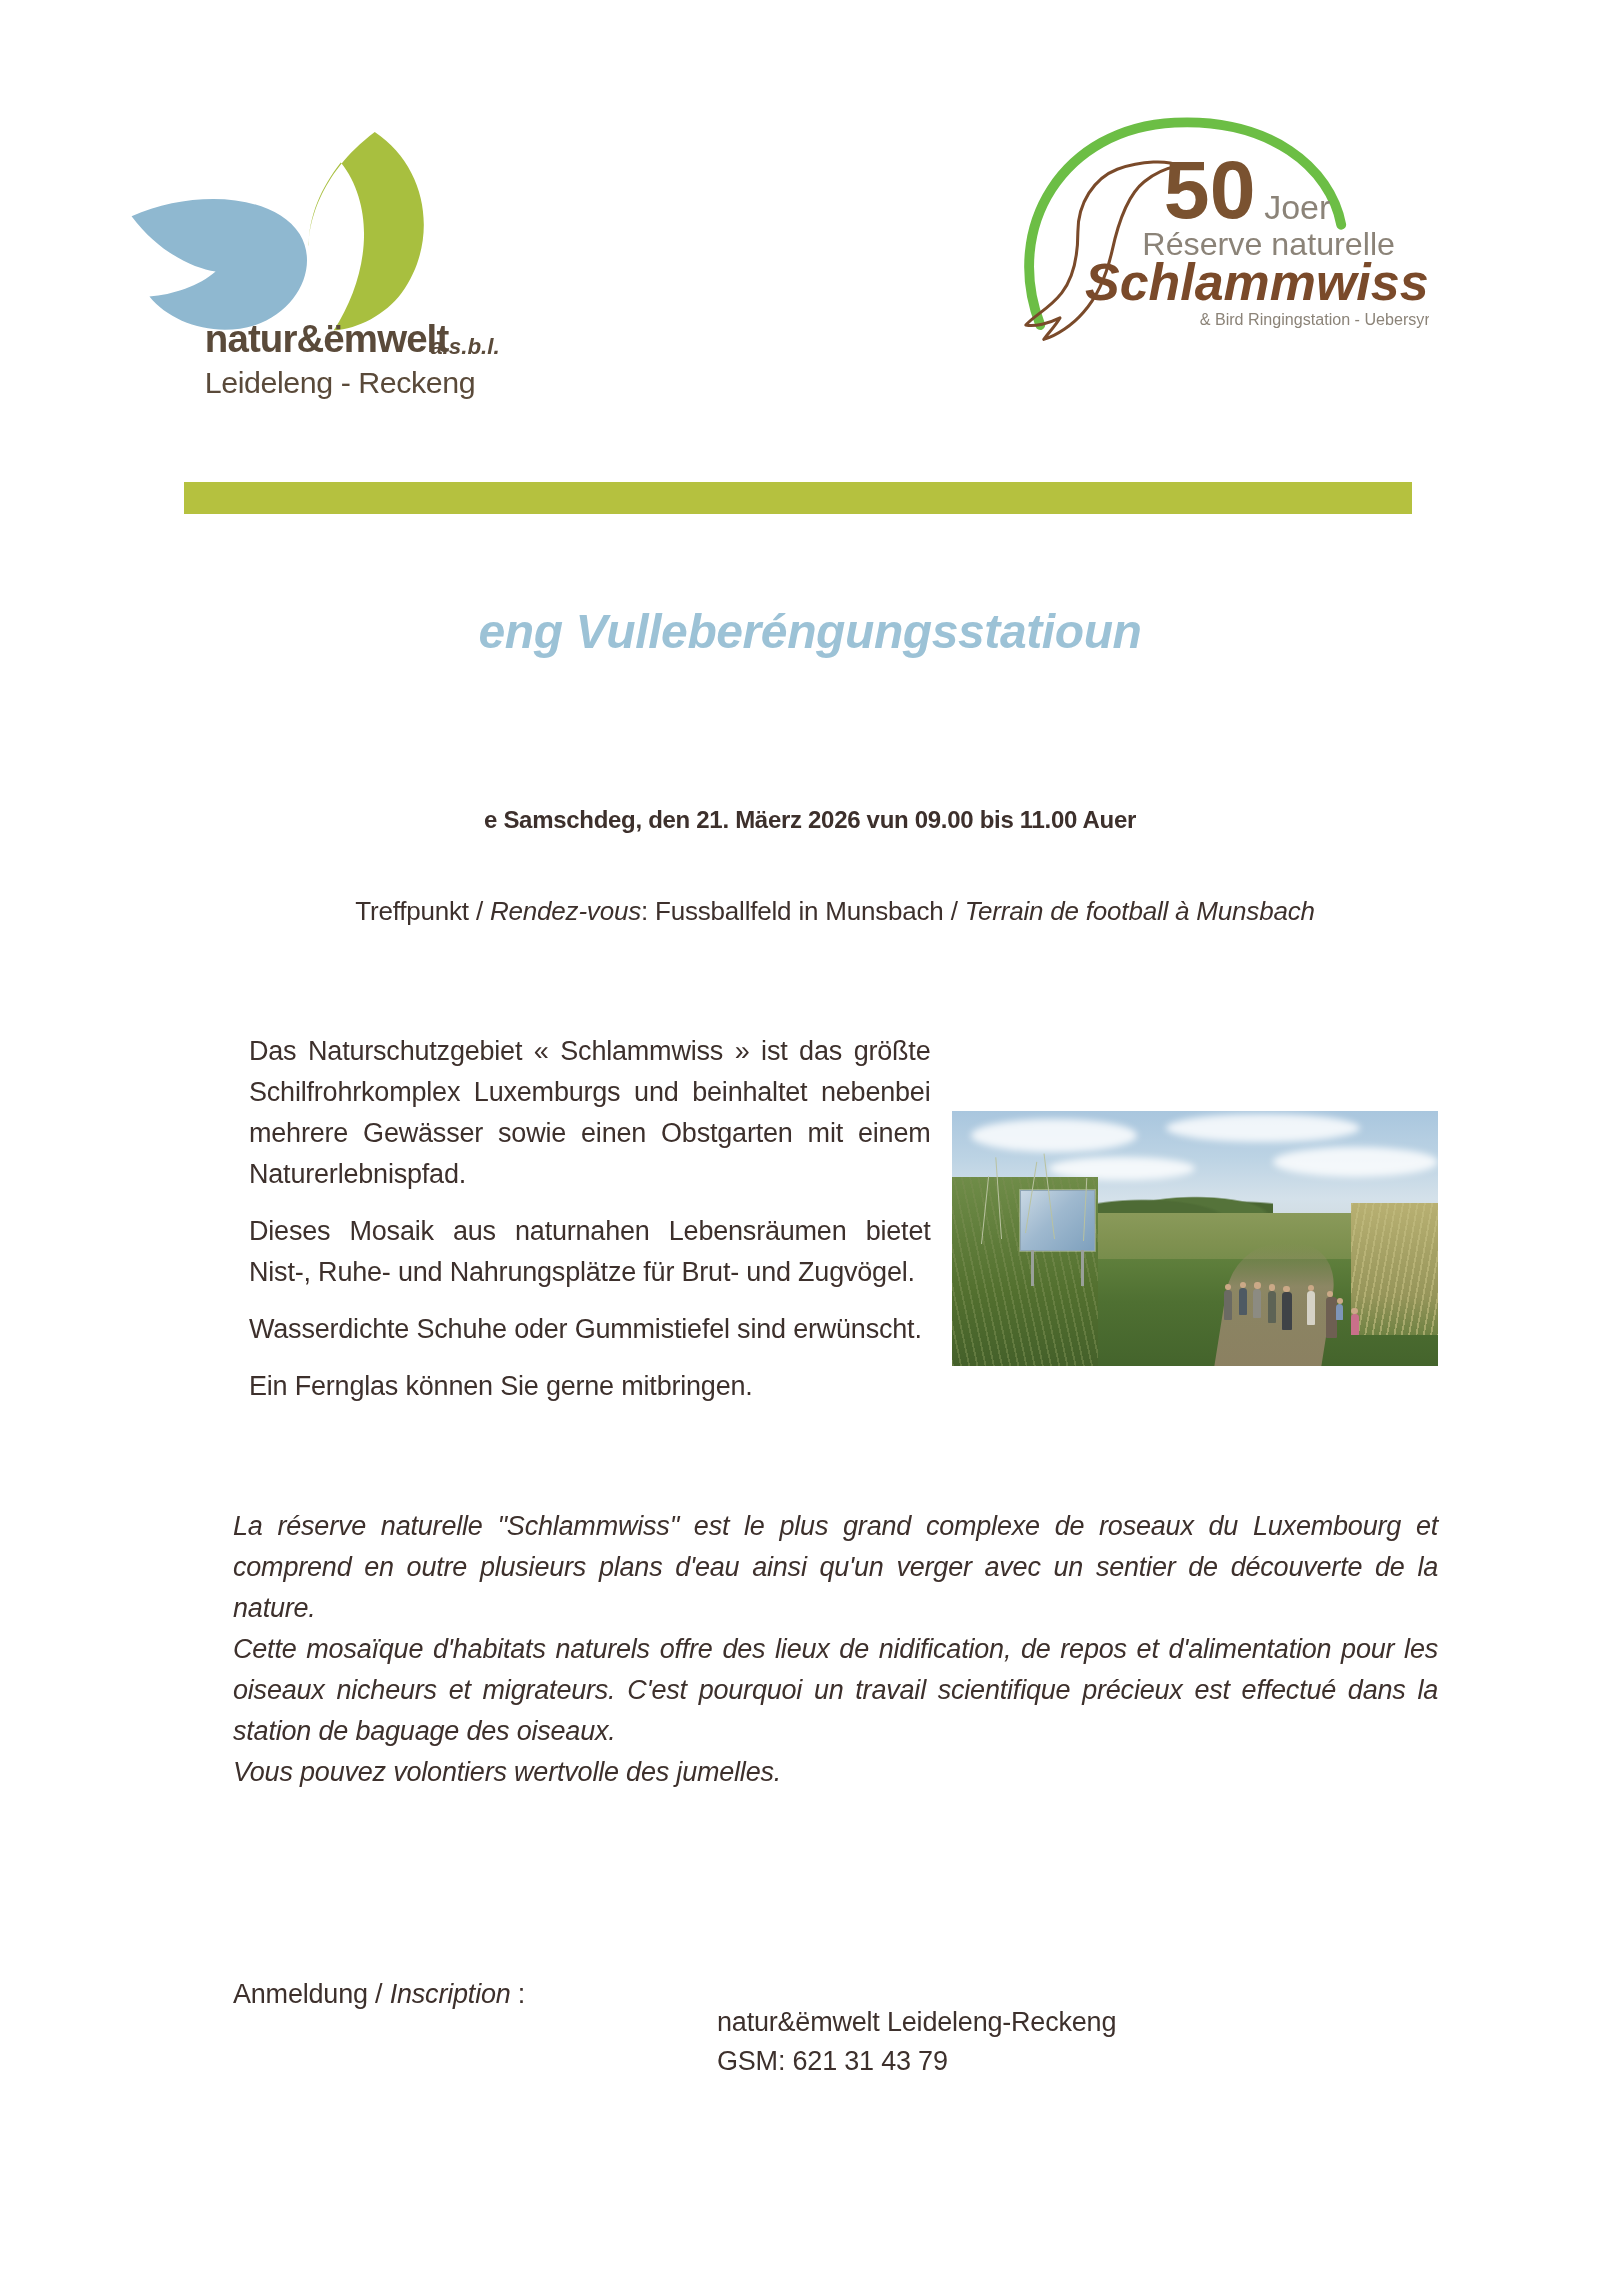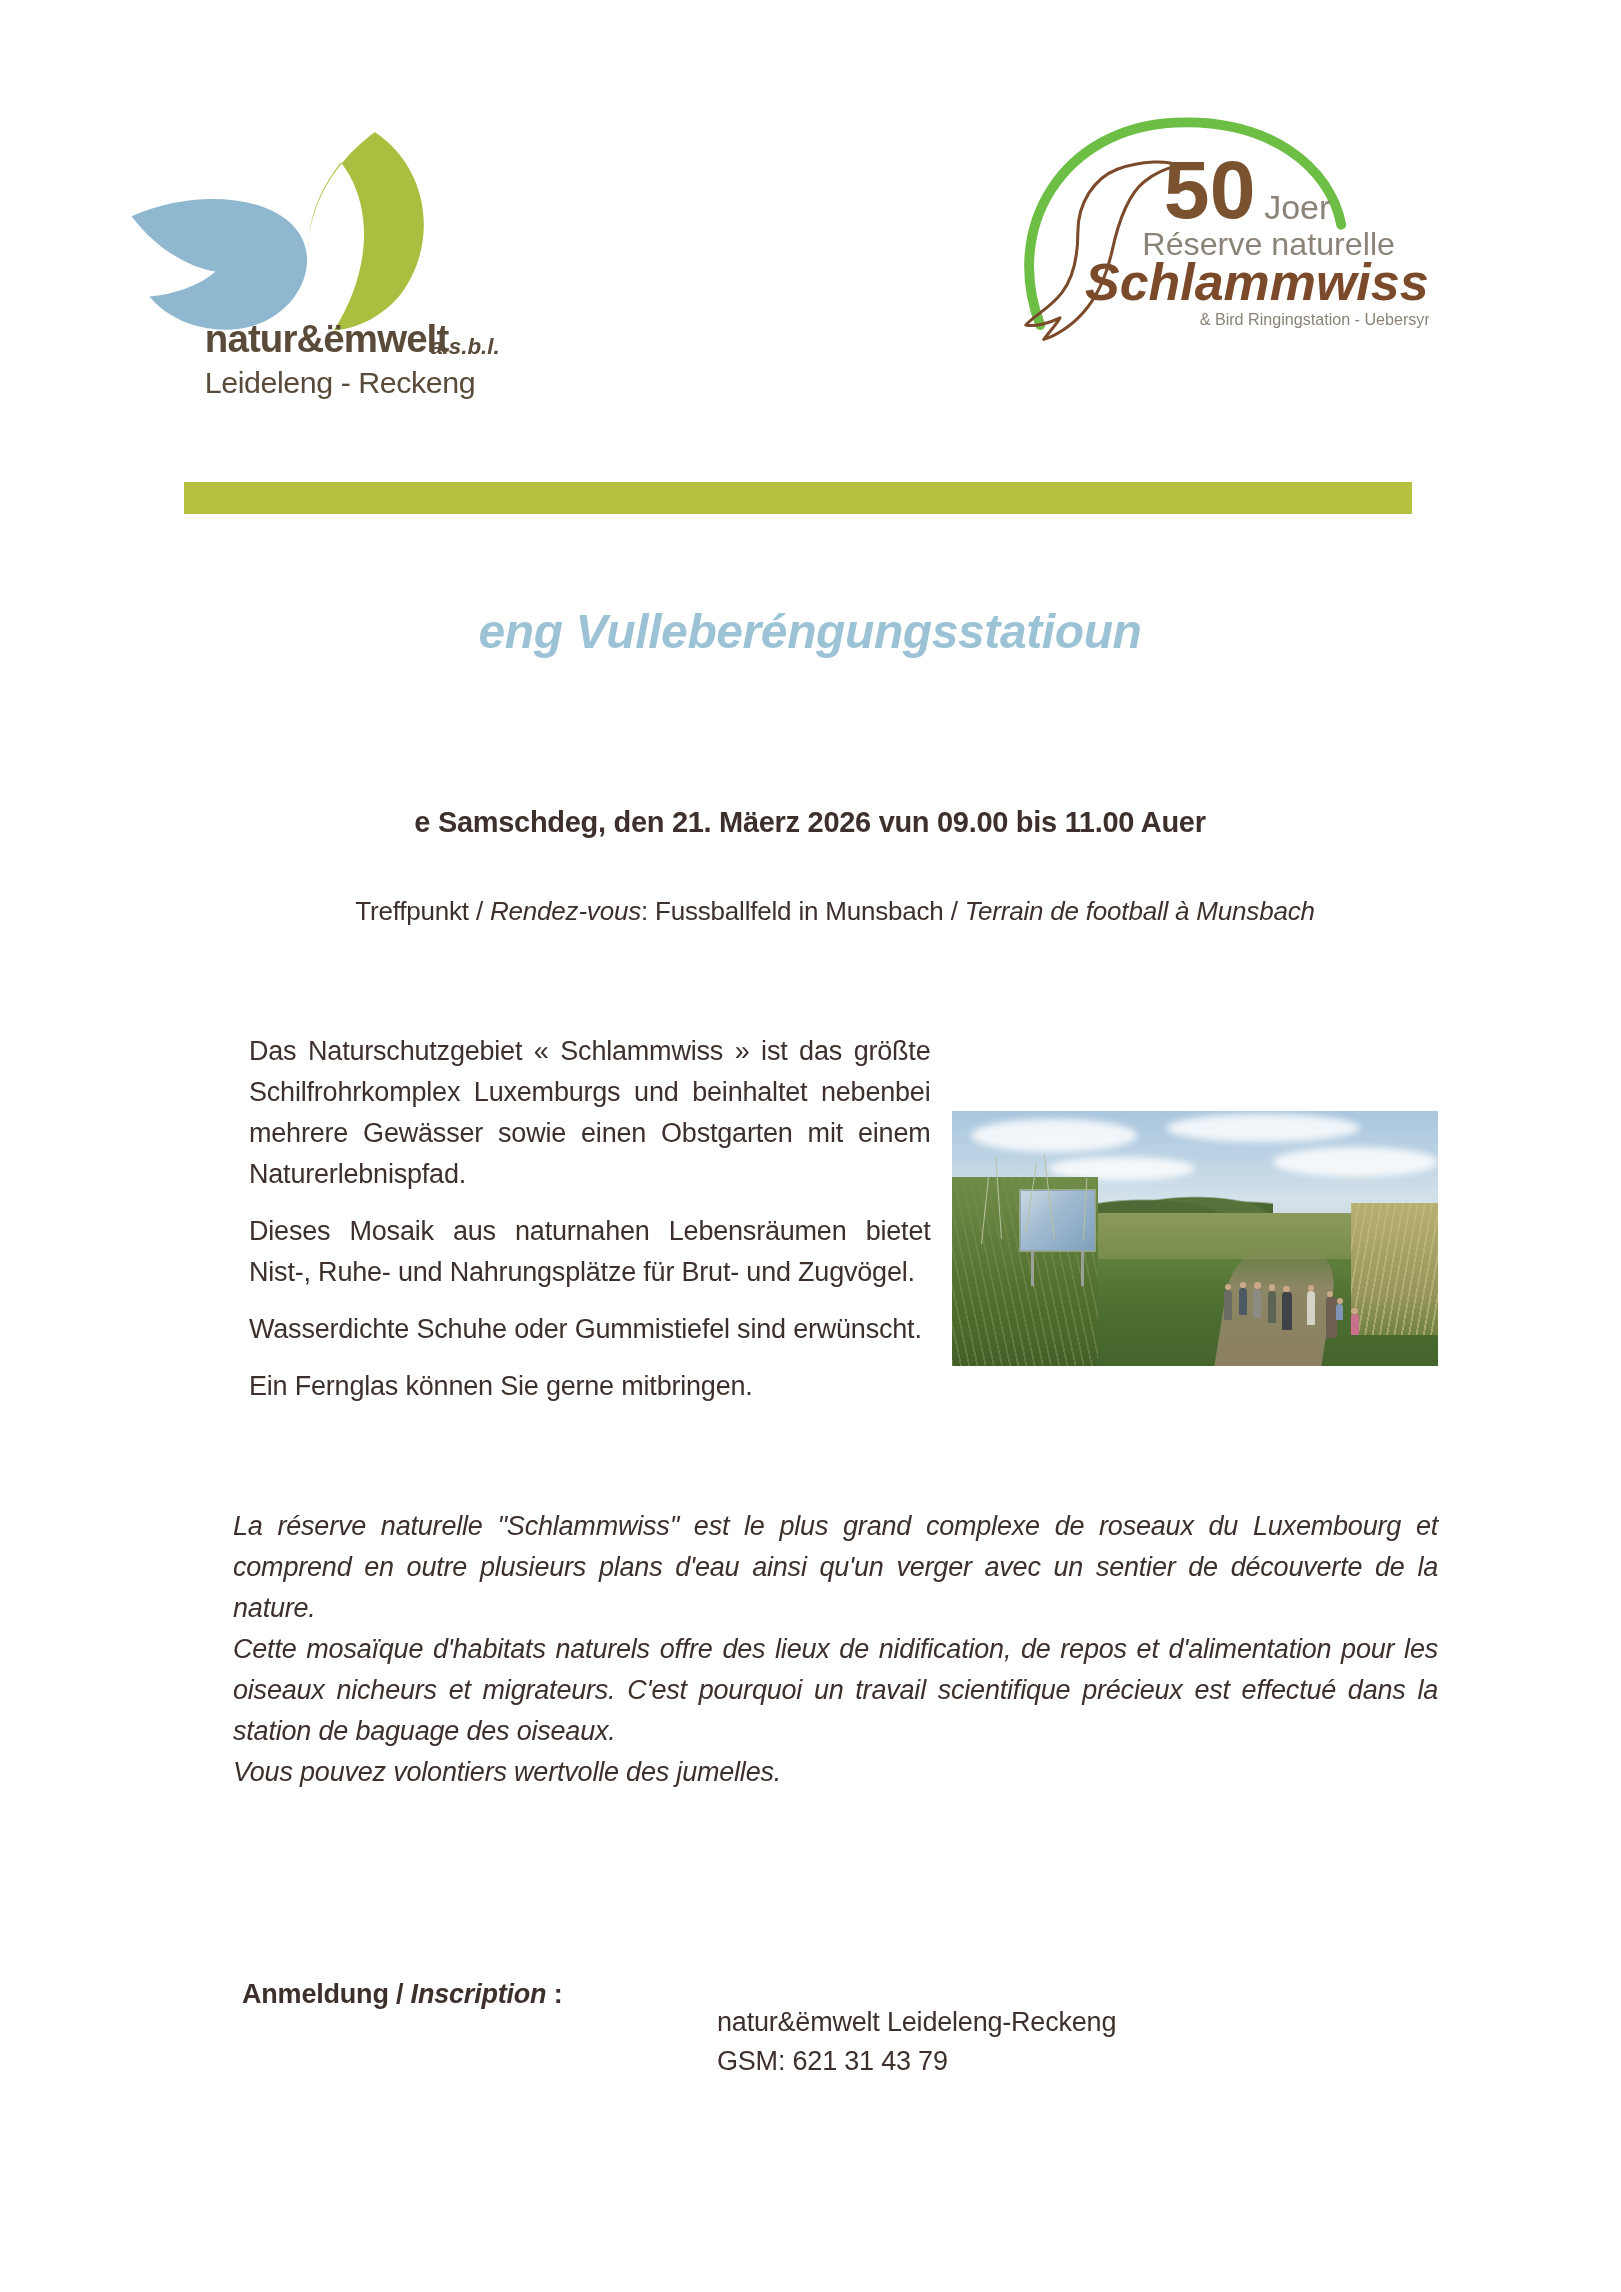--- a/index.html
+++ b/index.html
@@ -74,21 +74,21 @@
     color: #9cc2d6;
     letter-spacing: -0.4px;
   }
 
   .date-line {
     position: absolute;
     left: 228px;
     top: 806px;
     width: 1164px;
     text-align: center;
-    font-size: 29px;
+    font-size: 24px;
     font-weight: bold;
     color: #3d302c;
     letter-spacing: -0.3px;
   }
 
   .meeting-line {
     position: absolute;
     left: 244px;
     top: 896px;
     width: 1182px;
@@ -213,23 +213,22 @@
     width: 1205px;
     font-size: 27px;
     line-height: 1.46;
     color: #3d302c;
     letter-spacing: -0.2px;
   }
   .reg-label {
     position: absolute;
     left: 0;
     top: 0;
-    font-weight: bold;
+    font-weight: normal;
     white-space: nowrap;
-    margin-left: 9px;
   }
   .reg-label .it { font-style: italic; }
   .reg-values {
     position: absolute;
     left: 484px;
     top: 0;
     width: 716px;
     margin-top: 28px;
   }
   .reg-values div { white-space: nowrap; }

